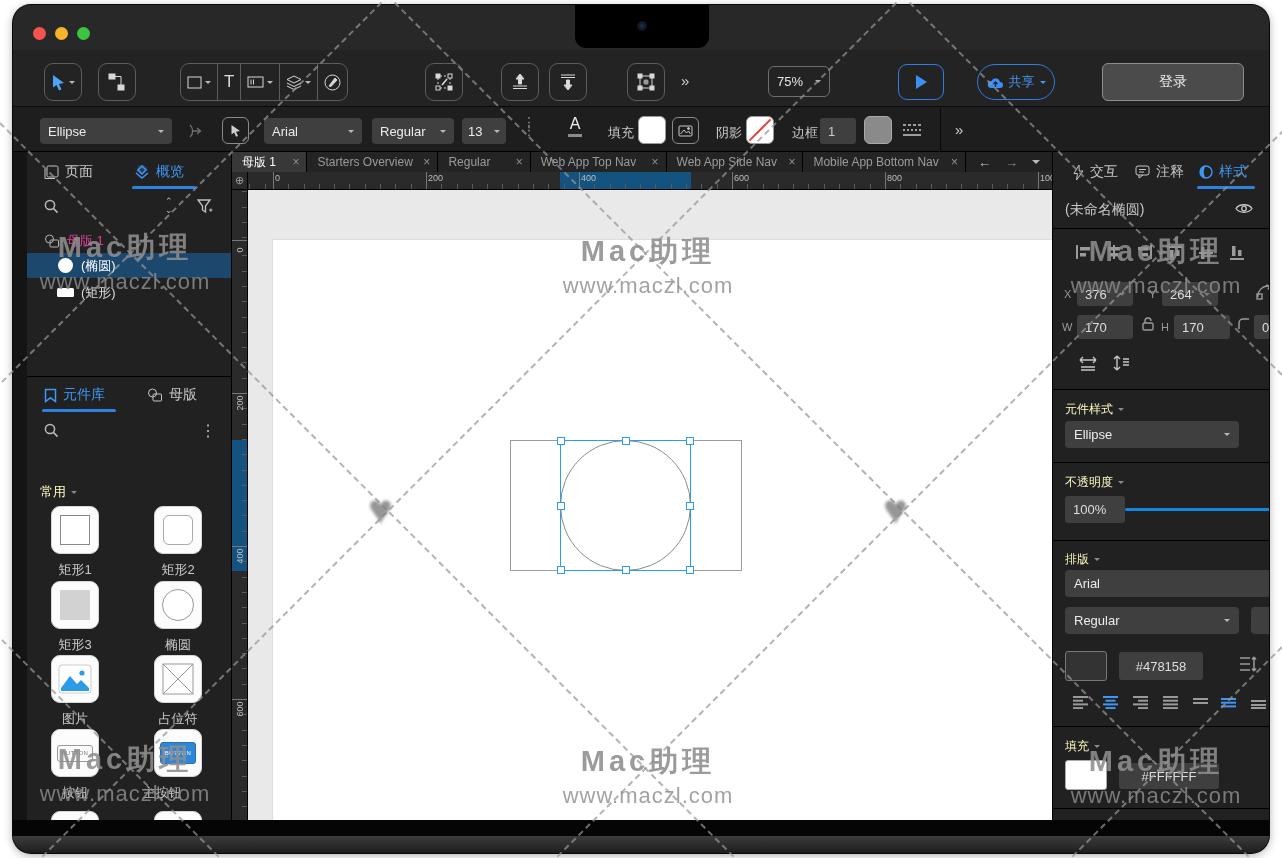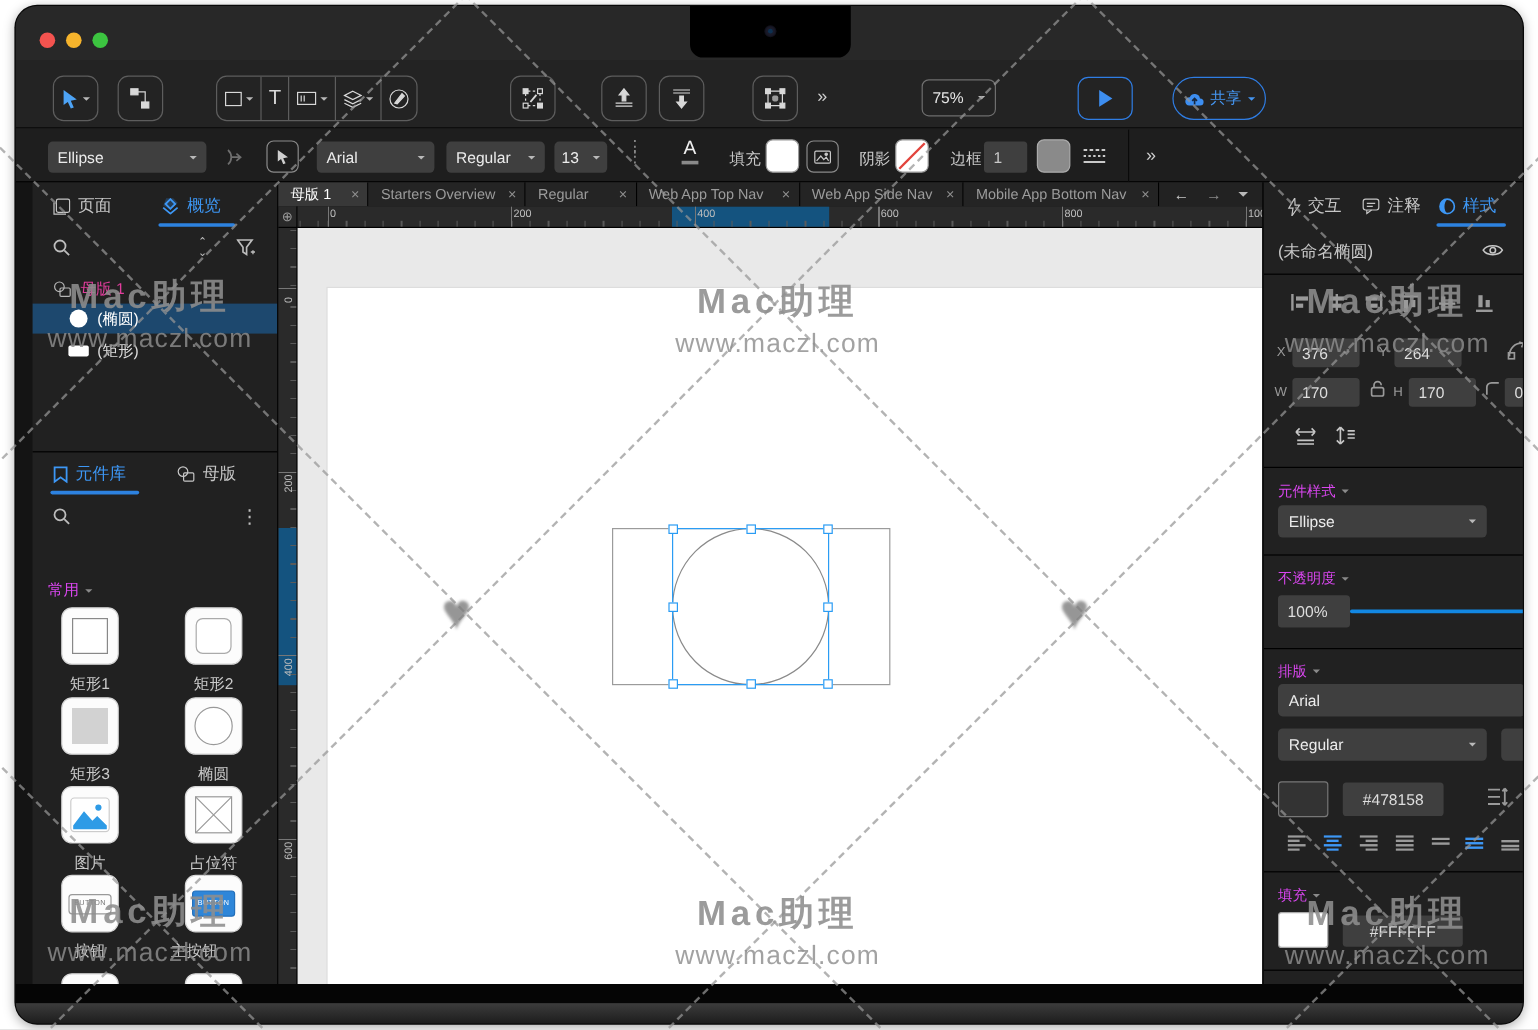--- a/index.html
+++ b/index.html
@@ -114,21 +114,21 @@
   
   .canvas { left:248px; top:190px; width:804px; height:630px; background:#e9e9e9; overflow:hidden; }
   .page { position:absolute; left:25px; top:50px; width:779px; height:580px; background:#fff; box-shadow:0 0 0 1px rgba(0,0,0,.05); }
   .shape-rect { position:absolute; left:262px; top:250px; width:232px; height:131px; background:#fff; border:1px solid #9b9b9b; }
   .shape-ellipse { position:absolute; left:312px; top:250px; width:131px; height:131px; background:#fff;
     border:1px solid #8a8a8a; border-radius:50%; }
   .selbox { position:absolute; left:312px; top:250px; width:131px; height:131px; border:1px solid #2a9cf4; }
   .handle { position:absolute; width:8px; height:8px; background:#fff; border:1.5px solid #2a9cf4; }
 
   
-  .sec-lbl { position:absolute; color:#d946ef; font-size:12px; display:flex; align-items:center; gap:5px; }
+  .sec-lbl { position:absolute; color:#fef9c3; font-size:12px; display:flex; align-items:center; gap:5px; }
   .sec-lbl .caret { border-top-color:#8a8a8a; }
   .fld { position:absolute; background:#3f3f3f; border-radius:3px; color:#dedede; font-size:13px;
     display:flex; align-items:center; padding:0 8px; }
   .axlbl { position:absolute; color:#9a9a9a; font-size:11px; }
   .rdrop { position:absolute; background:#3f3f3f; border-radius:4px; color:#ececec; font-size:13px;
     display:flex; align-items:center; justify-content:space-between; padding:0 9px; }
   .slider { position:absolute; height:3px; background:#1287e2; border-radius:2px; }
   .alico { position:absolute; color:#9a9a9a; }
   .alico.on { color:#3d97f5; }
 
@@ -271,20 +271,23 @@
   </div>
   <div class="abs sharebtn">
     <span class="icon">
       <svg width="17" height="13" viewBox="0 0 17 13">
               <path d="M4 12 A3.5 3.5 0 0 1 4.5 5 A4.5 4.5 0 0 1 13 6 A3 3 0 0 1 13 12 Z" fill="#3d8ef0"></path>
               <path d="M8.5 11 V6.5 M6.5 8 L8.5 6 L10.5 8" stroke="#16273f" stroke-width="1.4" fill="none"></path>
             </svg>
     </span>
     <span>共享</span>
     <span class="caret sm"></span>
+  </div>
+  <div class="abs loginbtn">
+    <span>登录</span>
   </div>
 
   <div class="abs toolbar2"></div>
   <div class="drop" style="left:40px;width:132px">
     <span>Ellipse</span>
     <span class="caret sm"></span>
   </div>
   <span class="abs icon" style="left:186px;top:122px">
     <svg width="18" height="18" viewBox="0 0 18 18" fill="none" stroke="#6e6e6e" stroke-width="1.4">
             <path d="M4 3 A8 8 0 0 1 4 15"></path>

